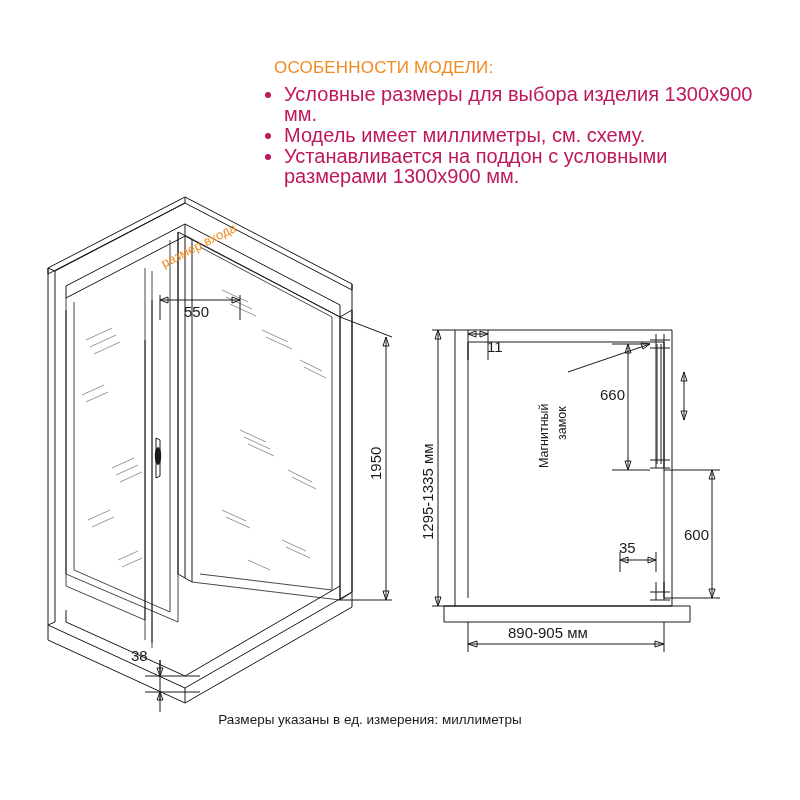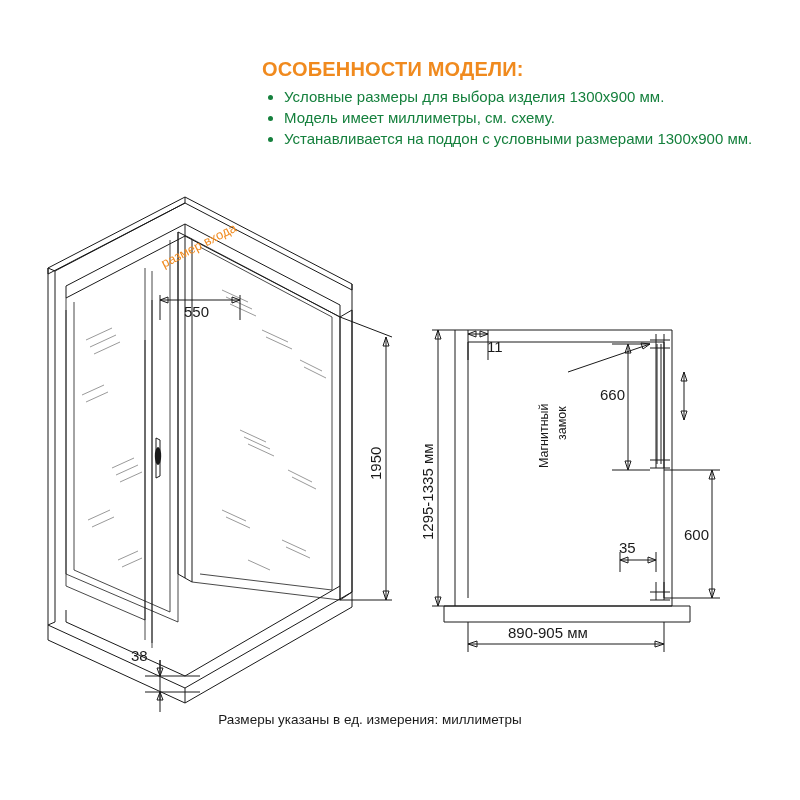--- a/index.html
+++ b/index.html
@@ -16,34 +16,34 @@
     overflow: hidden;
   }
   .features {
     position: absolute;
     left: 262px;
     top: 58px;
     width: 500px;
   }
   .features-title {
     color: #f08a1e;
-    font-weight: bold;
-    font-size: 20px;
+    font-weight: normal;
+    font-size: 17px;
     letter-spacing: 0.2px;
-    margin: 0 0 6px 0;
+    margin: 0 0 6px 12px;
   }
   .features ul {
     margin: 0;
     padding-left: 22px;
     list-style: disc;
   }
   .features li {
-    font-size: 15px;
+    font-size: 20px;
     line-height: 20px;
-    color: #15803d;
+    color: #be185d;
     margin-bottom: 1px;
   }
   .footnote {
     position: absolute;
     left: 0;
     top: 712px;
     width: 740px;
     text-align: center;
     font-size: 13.5px;
     color: #1a1a1a;

